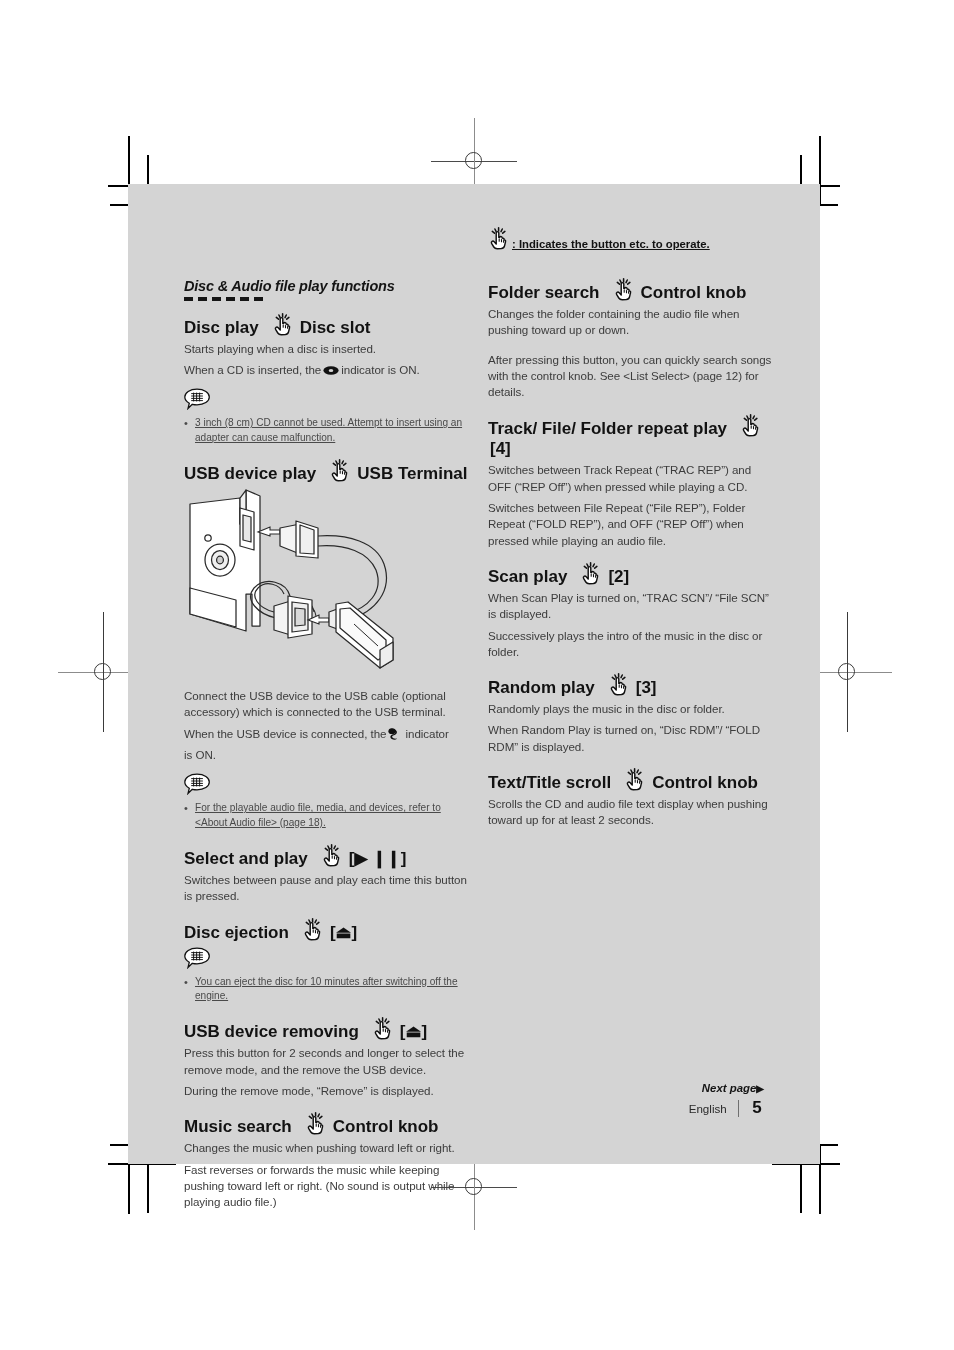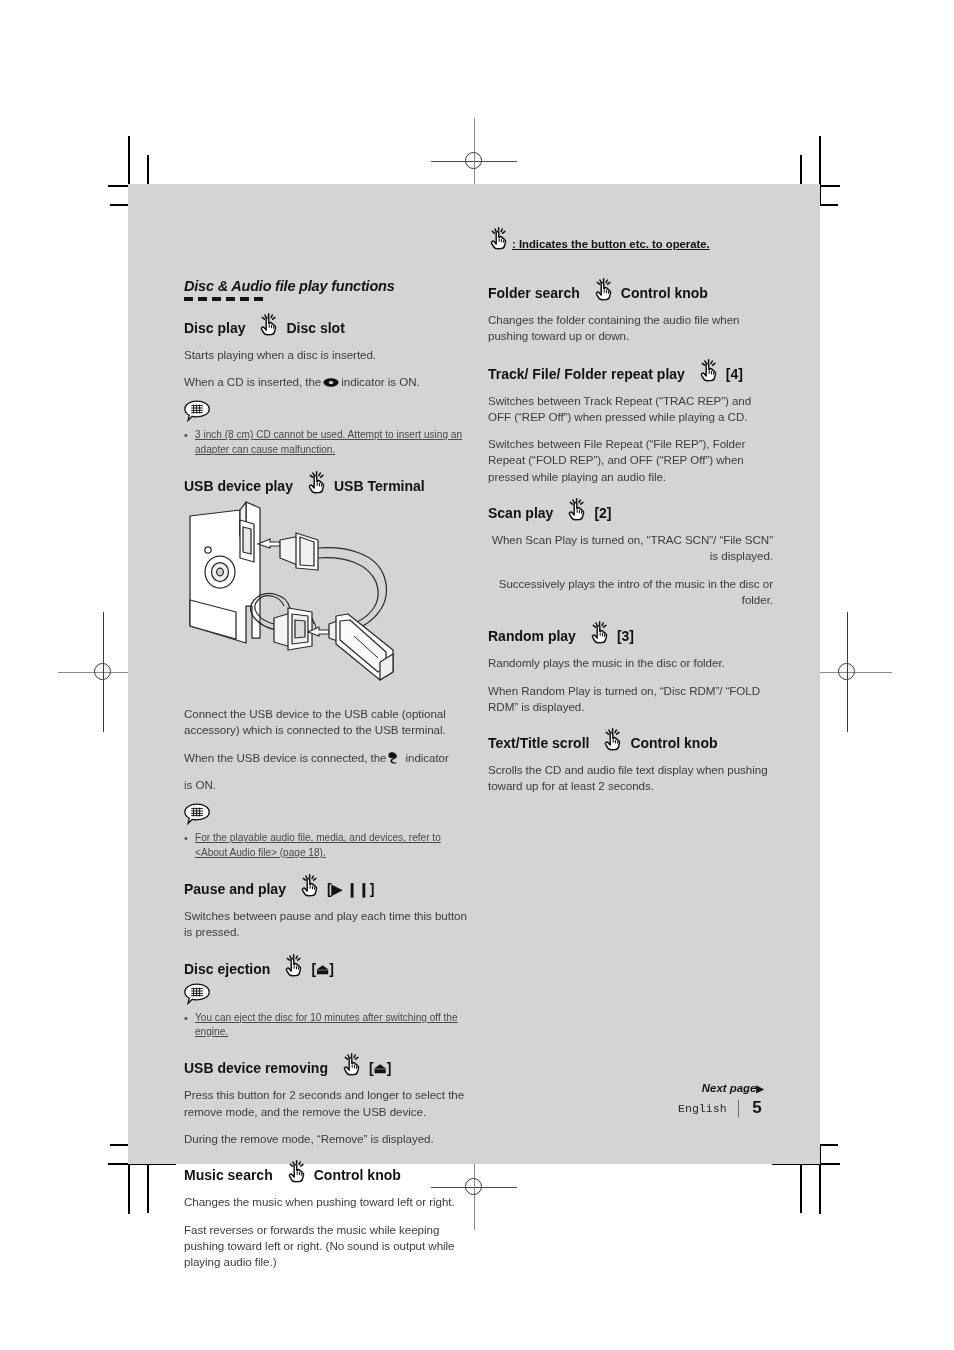--- a/index.html
+++ b/index.html
@@ -82,37 +82,37 @@
     margin-top: 3px;
     width: 82px;
     height: 3.5px;
     background: repeating-linear-gradient(to right,
        #151515 0px, #151515 9px, transparent 9px, transparent 14px);
   }
 
   .item { margin-top: 12px; }
 
   .item-head {
-    font-size: 14px;
+    font-size: 17px;
     font-weight: bold;
     color: #121212;
     line-height: 16px;
     display: flex;
     align-items: flex-end;
     flex-wrap: wrap;
     gap: 4px;
   }
   .item-head .label { margin-right: 9px; }
   .item-head .target { margin-left: 2px; white-space: nowrap; }
 
   .body-text {
     font-size: 11.6px;
     line-height: 16.3px;
     color: #3c3c3c;
-    margin-top: 11px;
+    margin-top: 5px;
     letter-spacing: -0.05px;
   }
 
   .note-icon { margin-top: 10px; margin-bottom: 2px; }
 
   .bullet {
     display: flex;
     font-size: 10.1px;
     line-height: 14.4px;
     color: #4a4a4a;
@@ -185,21 +185,21 @@
     white-space: nowrap;
   }
   .footer .next .tri { font-style: normal; font-size: 10px; }
   .footer .pageline {
     margin-top: 4px;
     display: flex;
     align-items: center;
     justify-content: flex-end;
     gap: 11px;
   }
-  .footer .lang { font-size: 11.6px; color: #2a2a2a; font-family: Liberation Mono, monospace; }
+  .footer .lang { font-size: 11.6px; color: #2a2a2a; }
   .footer .sep { width: 1.3px; height: 17px; background: #6f6f6f; }
   .footer .pnum {
     font-size: 17px;
     font-weight: bold;
     color: #111;
     min-width: 14px;
     text-align: center;
   }
 </style>
 </head>
@@ -451,21 +451,21 @@
         </svg>
       </div>
       <div class="bullet">
         <span class="dot">•</span>
         <span class="btext">For the playable audio file, media, and devices, refer to &lt;About Audio file&gt; (page 18).</span>
       </div>
     </div>
 
     <div class="item" style="margin-top:14px;">
       <div class="item-head">
-        <span class="label">Pause and play</span>
+        <span class="label">Select and play</span>
         <span class="hand">
           <svg width="22" height="23" viewBox="0 0 22 23">
             <g stroke="#111" stroke-width="1.5" stroke-linecap="round" fill="none">
               <path d="M10.6 0.8 L10.6 4.0"></path>
                 <path d="M6.9 2.0 L8.2 4.6"></path>
                 <path d="M14.3 2.0 L13.0 4.6"></path>
               <path d="M4.3 4.4 L6.5 6.2"></path>
                 <path d="M16.9 4.4 L14.7 6.2"></path>
             </g>
             <path d="M8.2 8.2 L8.2 5.8 Q8.2 4.6 9.5 4.6 Q10.8 4.6 10.8 5.8 L10.8 10.6 L11.6 10.6 Q12.0 9.2 13.3 9.6 Q14.3 9.9 14.1 11.1 L15.2 11.3 Q16.3 11.6 16.1 12.8 L17.0 13.2 Q17.9 13.7 17.5 14.9 L16.6 18.6 Q16.1 21.2 13.4 21.5 L9.4 21.8 Q7.0 21.9 5.8 20.0 L3.6 16.4 Q2.9 15.1 4.1 14.3 Q5.2 13.7 6.2 14.8 L8.2 17.1 Z" fill="#fff" stroke="#111" stroke-width="1.45" stroke-linejoin="round"></path>
@@ -600,20 +600,21 @@
                 <path d="M15.6 13.6 L15.6 15.2"></path>
             </g>
           </svg>
         </span>
         <span class="target">Control knob</span>
       </div>
       <div class="body-text">Changes the folder containing the audio file when pushing toward up or down.</div>
     </div>
 
     <div class="item" style="margin-top:13px;">
+      <div class="body-text">After pressing this button, you can quickly search songs with the control knob. See &lt;List Select&gt; (page 12) for details.</div>
     </div>
 
     <div class="item" style="margin-top:14px;">
       <div class="item-head">
         <span class="label">Track/ File/ Folder repeat play</span>
         <span class="hand">
           <svg width="22" height="23" viewBox="0 0 22 23">
             <g stroke="#111" stroke-width="1.5" stroke-linecap="round" fill="none">
               <path d="M10.6 0.8 L10.6 4.0"></path>
                 <path d="M6.9 2.0 L8.2 4.6"></path>
@@ -628,21 +629,21 @@
                 <path d="M15.6 13.6 L15.6 15.2"></path>
             </g>
           </svg>
         </span>
         <span class="target">[4]</span>
       </div>
       <div class="body-text">Switches between Track Repeat (“TRAC REP”) and OFF (“REP Off”) when pressed while playing a CD.</div>
       <div class="body-text">Switches between File Repeat (“File REP”), Folder Repeat (“FOLD REP”), and OFF (“REP Off”) when pressed while playing an audio file.</div>
     </div>
 
-    <div class="item" style="margin-top:13px;text-align:right;">
+    <div class="item" style="margin-top:13px;">
       <div class="item-head">
         <span class="label">Scan play</span>
         <span class="hand">
           <svg width="22" height="23" viewBox="0 0 22 23">
             <g stroke="#111" stroke-width="1.5" stroke-linecap="round" fill="none">
               <path d="M10.6 0.8 L10.6 4.0"></path>
                 <path d="M6.9 2.0 L8.2 4.6"></path>
                 <path d="M14.3 2.0 L13.0 4.6"></path>
               <path d="M4.3 4.4 L6.5 6.2"></path>
                 <path d="M16.9 4.4 L14.7 6.2"></path>

